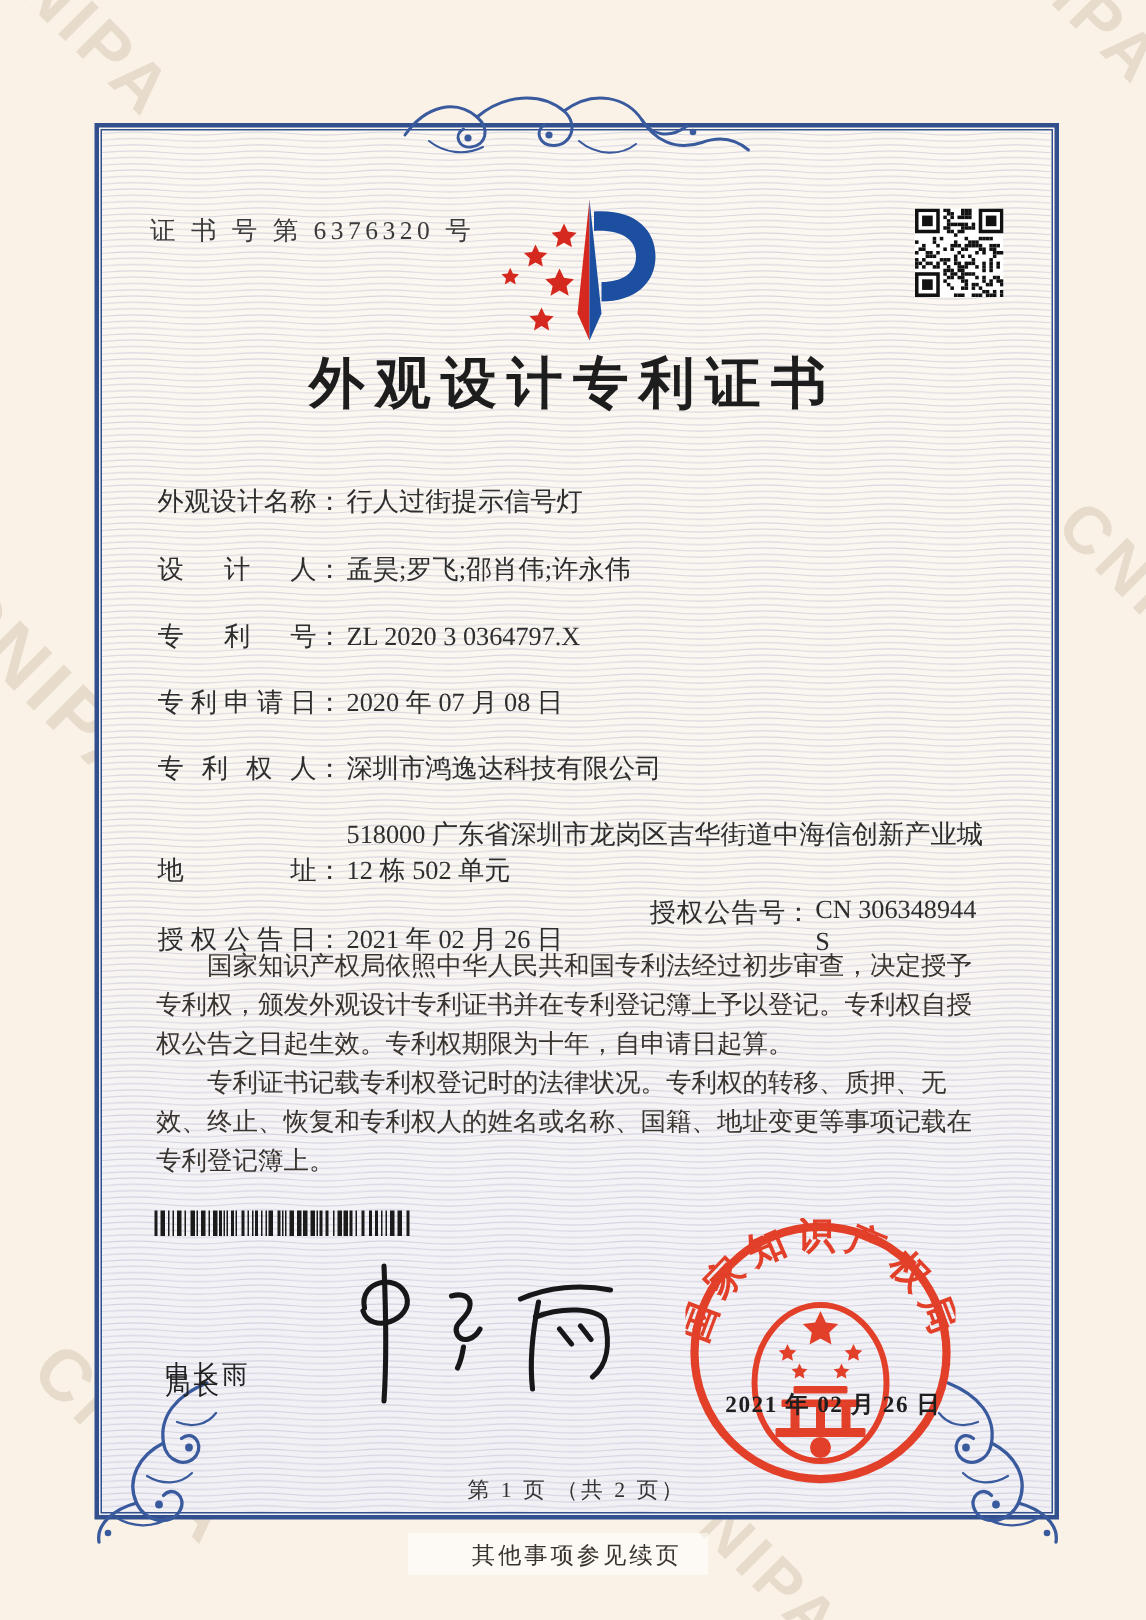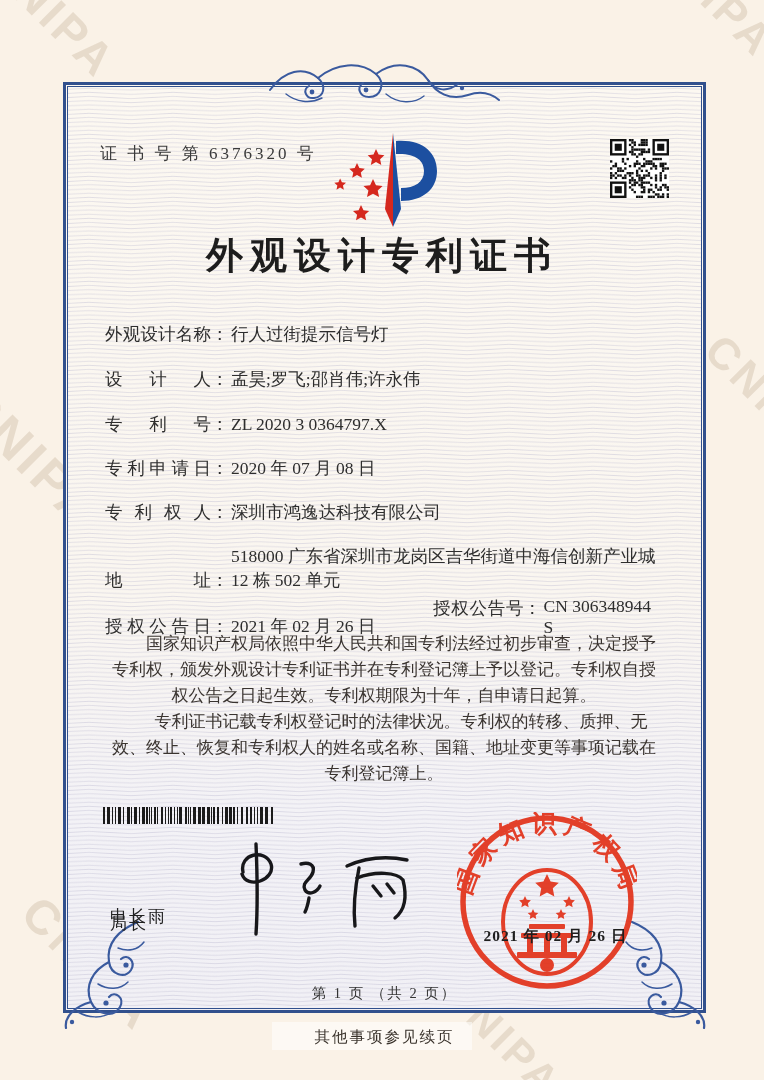--- a/index.html
+++ b/index.html
@@ -58,21 +58,21 @@
   .field .colon { flex:0 0 20px; }
   .field .val { flex:1; line-height:24px; }
   .grant-pair { display:flex; }
   .grant-pair .lbl2 { width:92px; text-align:justify; text-align-last:justify; }
 
   
   .body-text {
     position:absolute; left:104px; top:631px; width:560px;
     font-size:17px; line-height:26px; color:#3a3430;
   }
-  .body-text p { text-indent:2em;text-align:center; }
+  .body-text p { text-indent:2em; }
 
   
   .barcode { left:103px; top:807px; width:205px; height:17px; display:flex; }
   .barcode div { height:100%; }
   .sig-title { left:110px; top:872px; font-size:17px; letter-spacing:2px; color:#222;margin-top:40px; }
   .sig-name  { left:110px; top:905px; font-size:17px; letter-spacing:2px; color:#222; }
   .sig-hand  { left:225px; top:838px; }
 
   
   .seal { left:457px; top:812px; }

